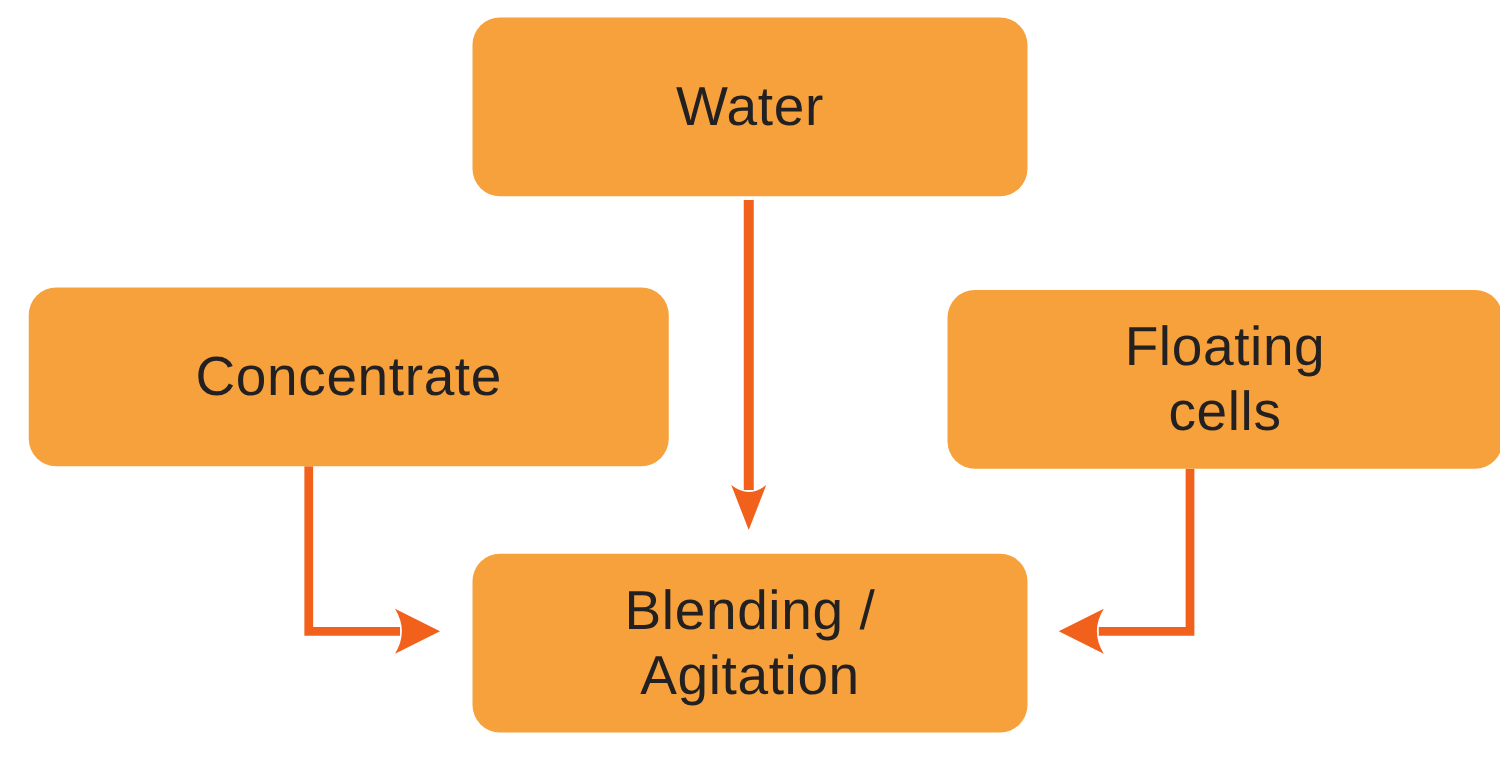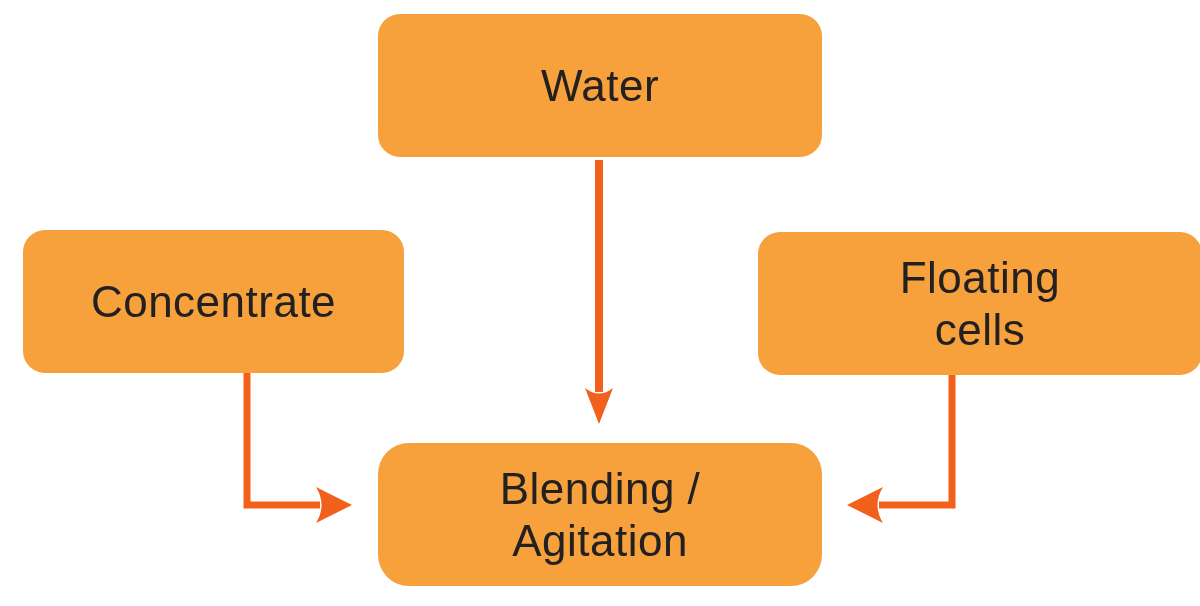--- a/index.html
+++ b/index.html
@@ -38,23 +38,23 @@
   }
   .node-label {
     font-size: 44px;
     font-weight: 500;
     line-height: 1.16;
     letter-spacing: 0.5px;
     color: var(--color-text);
     white-space: pre-line;
   }
   .node-water        { left: 378px; top: 14px;  width: 444px; height: 143px; }
-  .node-concentrate  { left: 23px;  top: 230px; width: 381px; height: 143px; }
+  .node-concentrate  { left: 23px;  top: 230px; width: 512px; height: 143px; }
   .node-floating     { left: 758px; top: 232px; width: 444px; height: 143px; }
-  .node-blending     { left: 378px; top: 443px; width: 444px; height: 143px; border-radius: 31px; }
+  .node-blending     { left: 378px; top: 443px; width: 444px; height: 143px; }
 </style>
 </head>
 <body>
 
 <div class="canvas">
 
   <svg class="arrows" viewBox="0 0 1200 606" xmlns="http://www.w3.org/2000/svg">
     <g>
       <path d="M599 160 V392" fill="none" stroke-width="8" stroke="#F2611C"></path>
       <path d="M599 424 L585 388 Q599 399 613 388 Z" stroke="none" fill="#F2611C"></path>

